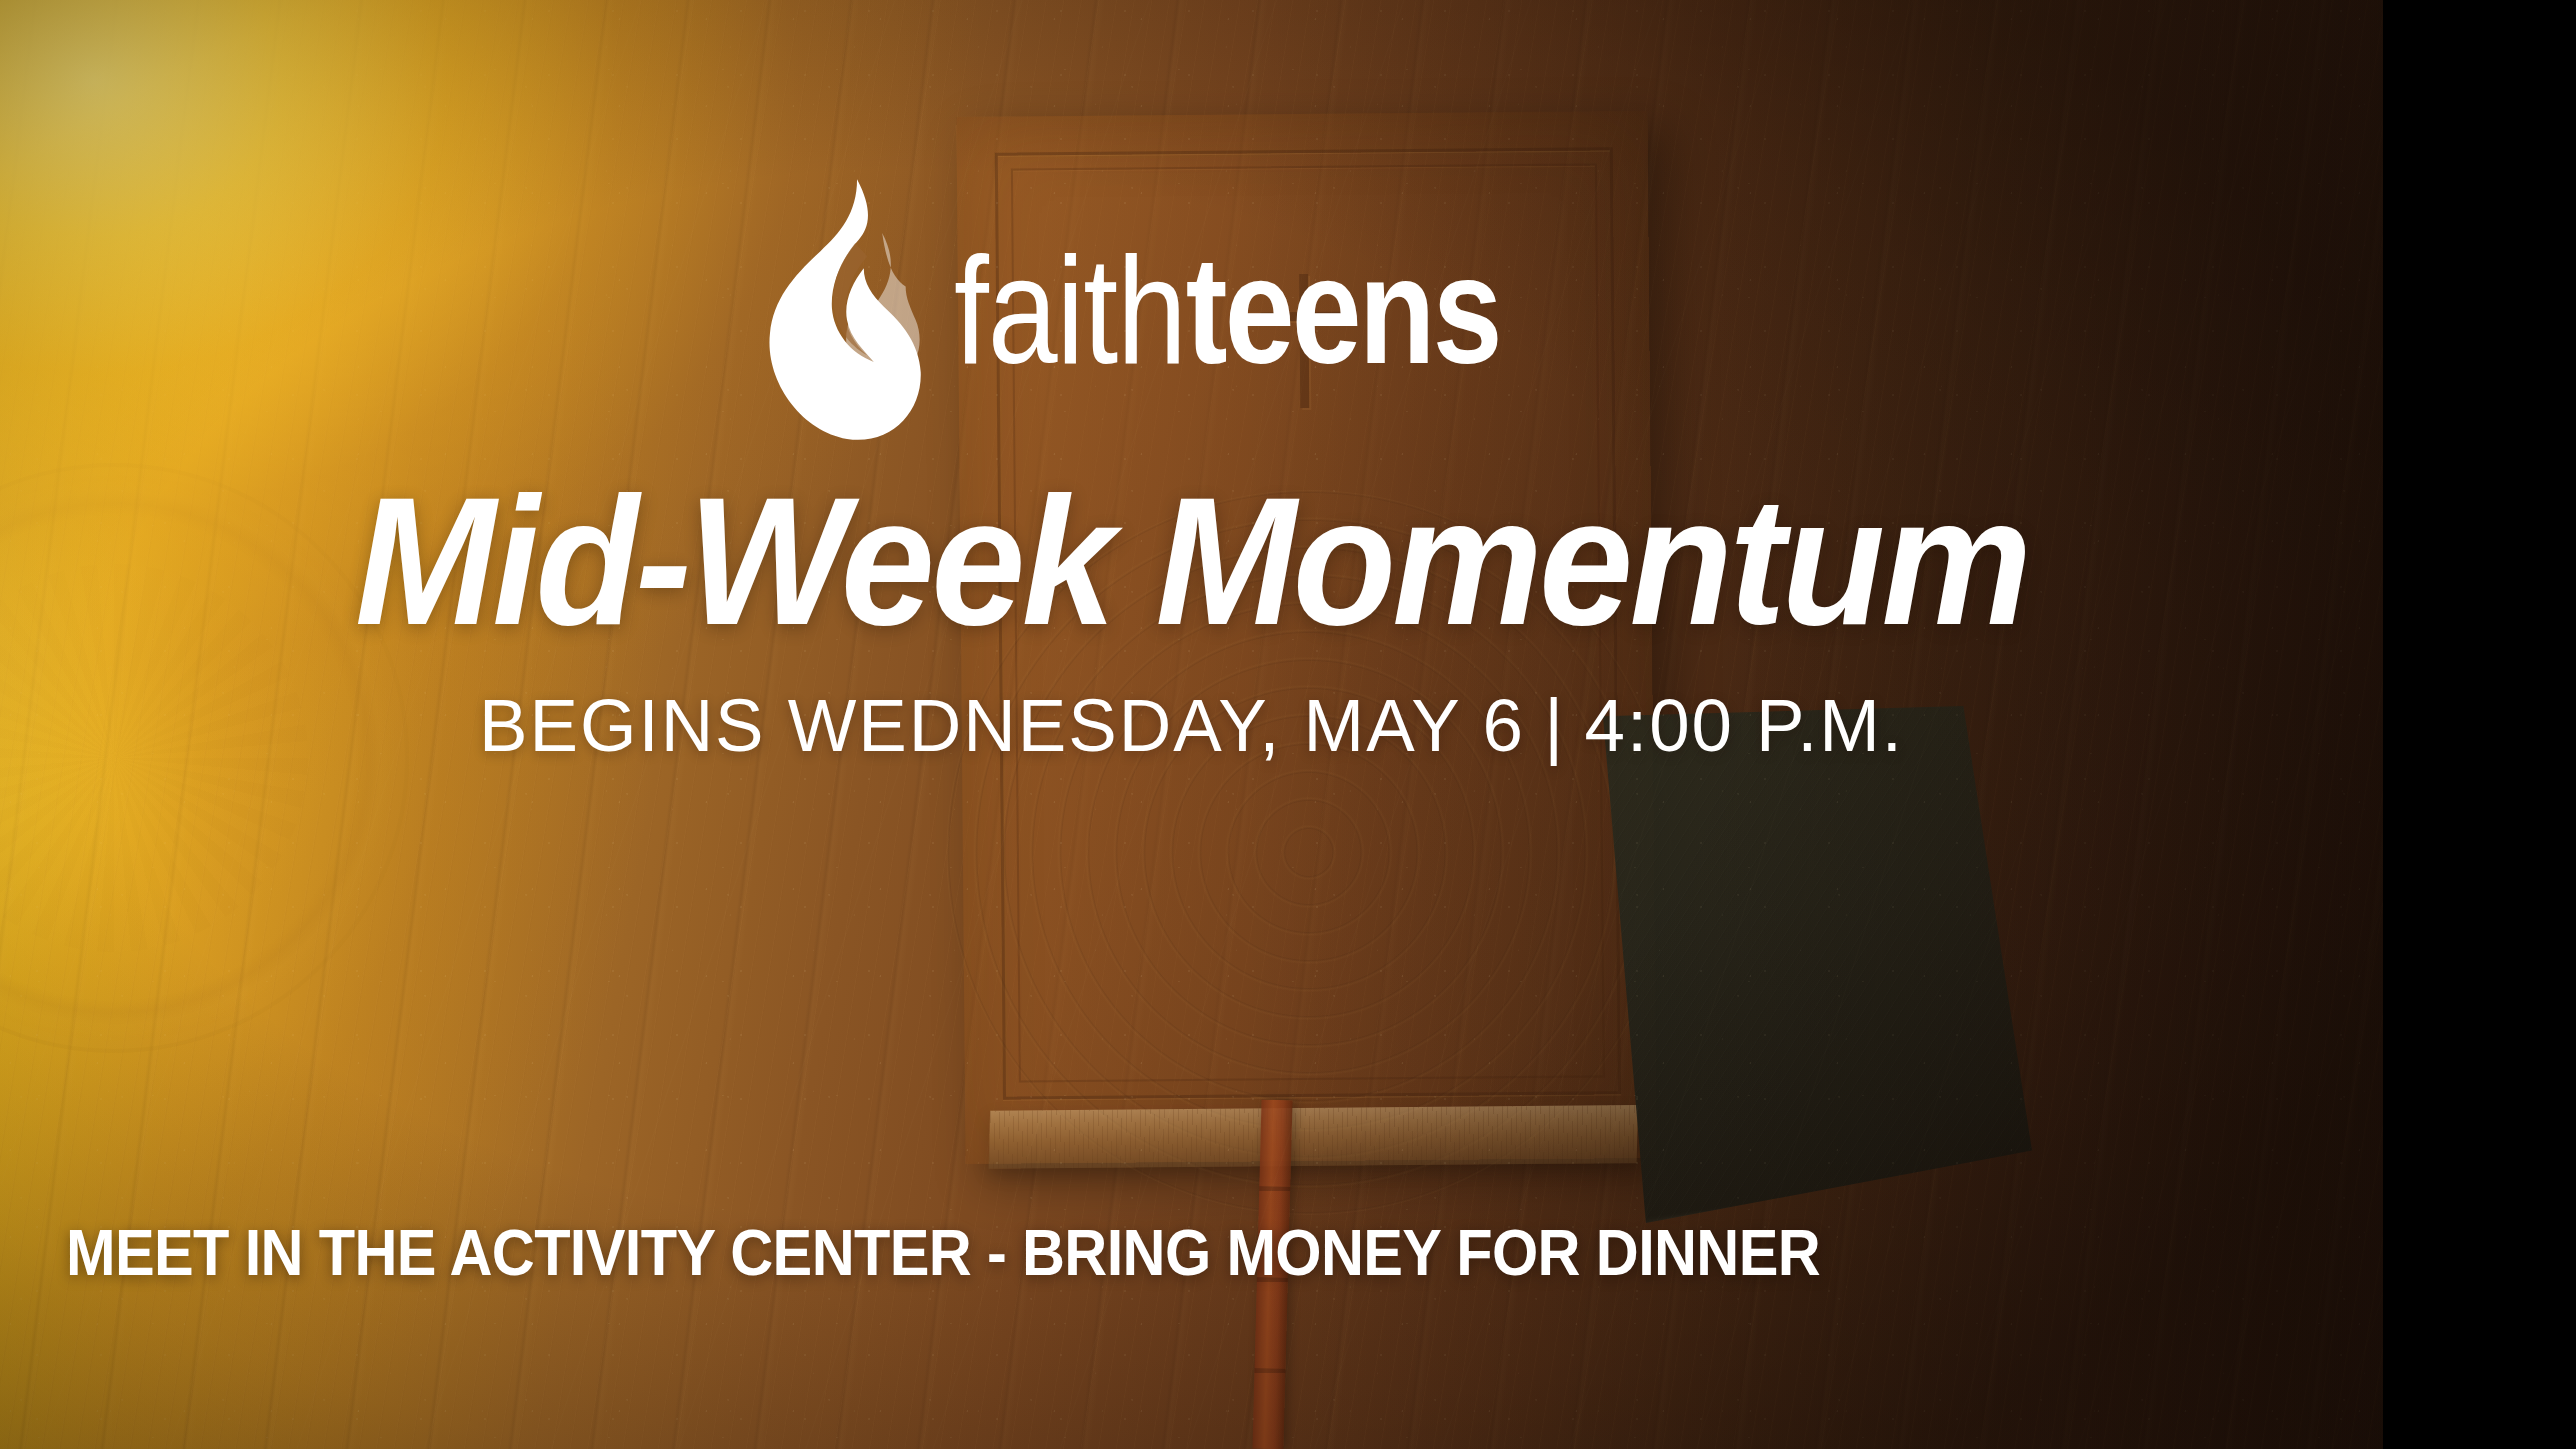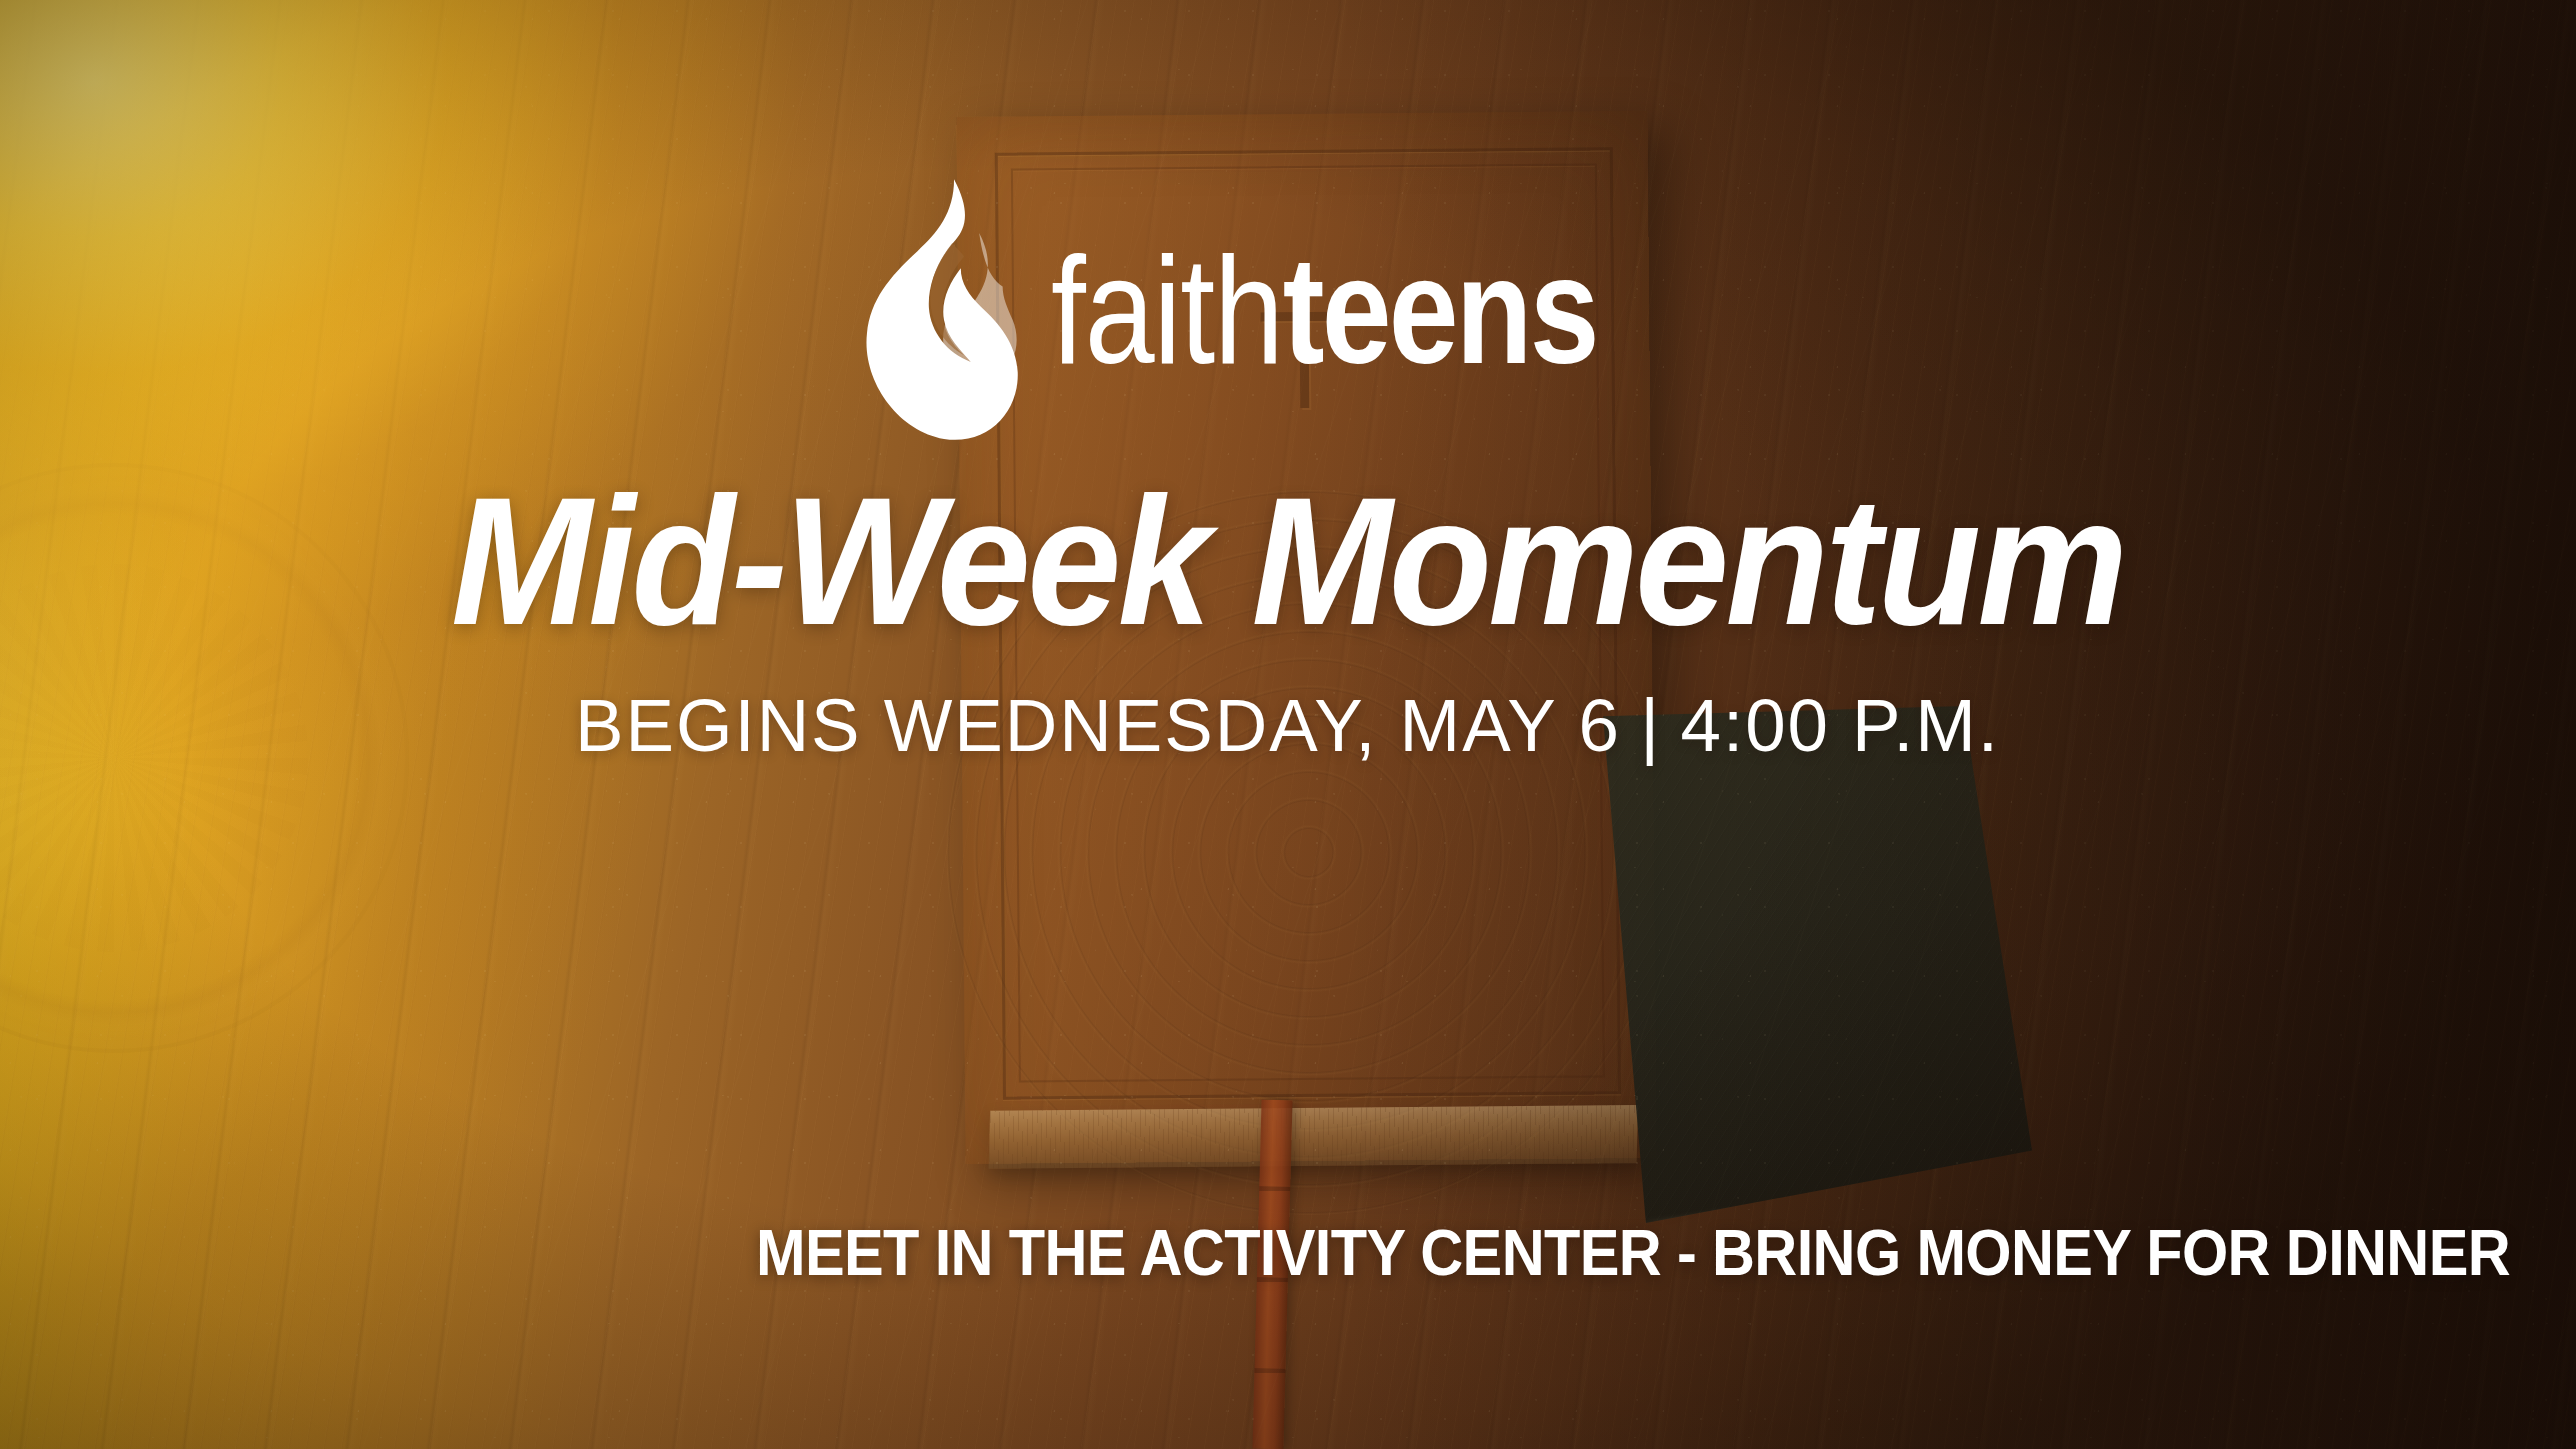--- a/index.html
+++ b/index.html
@@ -8,21 +8,21 @@
     padding: 0;
     background: #000;
   }
   body {
     font-family: "Liberation Sans", sans-serif;
   }
 
   
   #flyer {
     position: relative;
-    width: 2576px;
+    width: 2383px;
     height: 1449px;
     overflow: hidden;
     background: #3a2516;
   }
 
   
   .layer { position: absolute; inset: 0; }
 
   
   .bg-base {
@@ -381,21 +381,21 @@
     padding: 0 20px;
     font-weight: 300;
   }
 
   
   .footer {
     position: absolute;
     left: 0;
     right: 0;
     top: 1221px;
-    text-align: right;
+    text-align: left;
   }
   .footer-text {
     color: #ffffff;
     font-weight: 700;
     font-size: 64px;
     line-height: 1;
     letter-spacing: -0.7px;
     white-space: nowrap;
     display: inline-block;
     transform: scaleX(.93);

